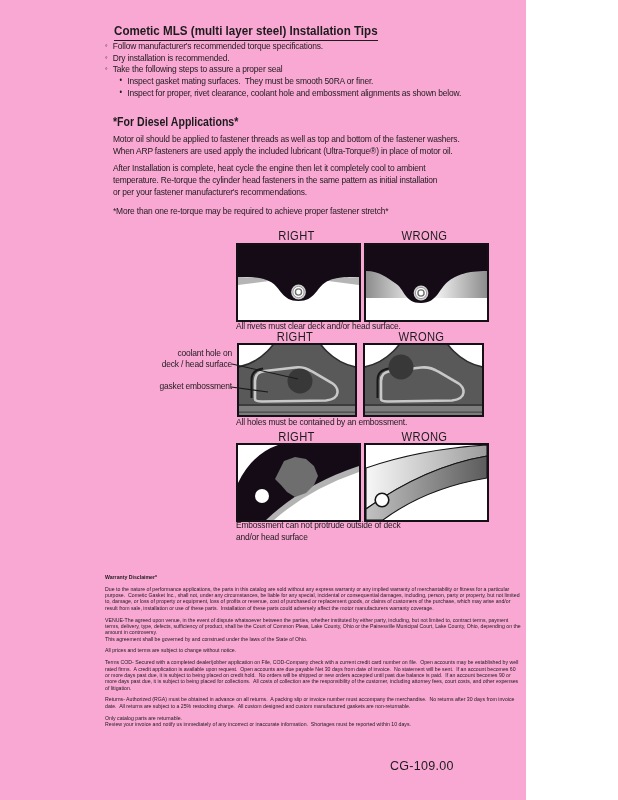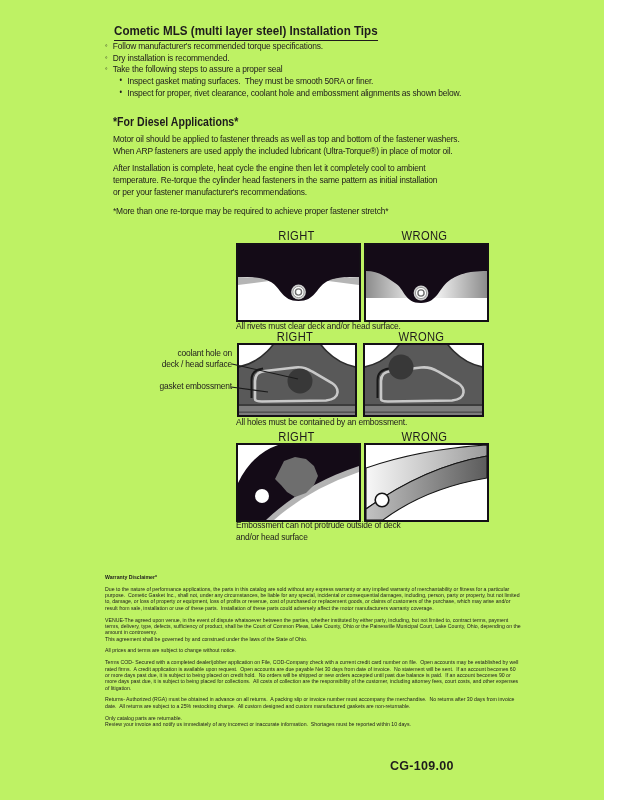--- a/index.html
+++ b/index.html
@@ -1,16 +1,16 @@
 <!DOCTYPE html>
 <html style="--ink: #1e1b1c; --panel_black: #140b17; --deck_gray: #b5b5b5; --saddle_gray: #595959; --embossment_line: #c8c8c8; --hole_gray: #383838; --blob_gray: #6e6e6e;"><head>
 <meta charset="utf-8">
 <style>
   html,body{margin:0;padding:0;background:#ffffff;}
-  .page{position:relative;width:604px;height:800px;background:#bef264;overflow:hidden;
+  .page{position:relative;width:526px;height:800px;background:#f9a8d4;overflow:hidden;
         font-family:"Liberation Sans",sans-serif;color:var(--ink,#1e1b1c);}
   .abs{position:absolute;}
   .cond{transform:scaleX(0.86);transform-origin:0 0;}
   .cond-c{transform:scaleX(0.86);transform-origin:50% 0;}
   .cond-r{transform:scaleX(0.86);transform-origin:100% 0;}
 
   .title{font-size:13.5px;font-weight:bold;border-bottom:1.7px solid var(--ink,#1e1b1c);
          padding-bottom:2px;white-space:pre;display:inline-block;}
   .bullets{font-size:9.8px;letter-spacing:-0.2px;line-height:11.7px;}
   .b-row{display:flex;white-space:pre;}
@@ -192,15 +192,15 @@
     <p>Due to the nature of performance applications, the parts in this catalog are sold without any express warranty or any implied warranty of merchantability or fitness for a particular purpose.  Cometic Gasket Inc., shall not, under any circumstances, be liable for any special, incidental or consequential damages, including, person, party or property, but not limited to, damage, or loss of property or equipment, loss of profits or revenue, cost of purchased or replacement goods, or claims of customers of the purchase, which may arise and/or result from sale, installation or use of these parts.  Installation of these parts could adversely affect the motor manufacturers warranty coverage.</p>
     <p>VENUE-The agreed upon venue, in the event of dispute whatsoever between the parties, whether instituted by either party, including, but not limited to, contract terms, payment terms, delivery, type, defects, sufficiency of product, shall be the Court of Common Pleas, Lake County, Ohio or the Painesville Municipal Court, Lake County, Ohio, depending on the amount in controversy.
 This agreement shall be governed by and construed under the laws of the State of Ohio.</p>
     <p>All prices and terms are subject to change without notice.</p>
     <p>Terms COD- Secured with a completed dealer/jobber application on File, COD-Company check with a current credit card number on file.  Open accounts may be established by well rated firms.  A credit application is available upon request.  Open accounts are due payable Net 30 days from date of invoice.  No statement will be sent.  If an account becomes 60 or more days past due, it is subject to being placed on credit hold.  No orders will be shipped or new orders accepted until past due balance is paid.  If an account becomes 90 or more days past due, it is subject to being placed for collections.  All costs of collection are the responsibility of the customer, including attorney fees, court costs, and other expenses of litigation.</p>
     <p>Returns- Authorized (RGA) must be obtained in advance on all returns.  A packing slip or invoice number must accompany the merchandise.  No returns after 30 days from invoice date.  All returns are subject to a 25% restocking charge.  All custom designed and custom manufactured gaskets are non-returnable.</p>
     <p>Only catalog parts are returnable.
 Review your invoice and notify us immediately of any incorrect or inaccurate information.  Shortages must be reported within 10 days.</p>
   </div>
 
-  <div class="abs doc-code" style="left:390px;top:759px;font-weight:bold;">CG-109.00</div>
+  <div class="abs doc-code" style="left:390px;top:759px;">CG-109.00</div>
 
 </div>
 
 </body></html>

